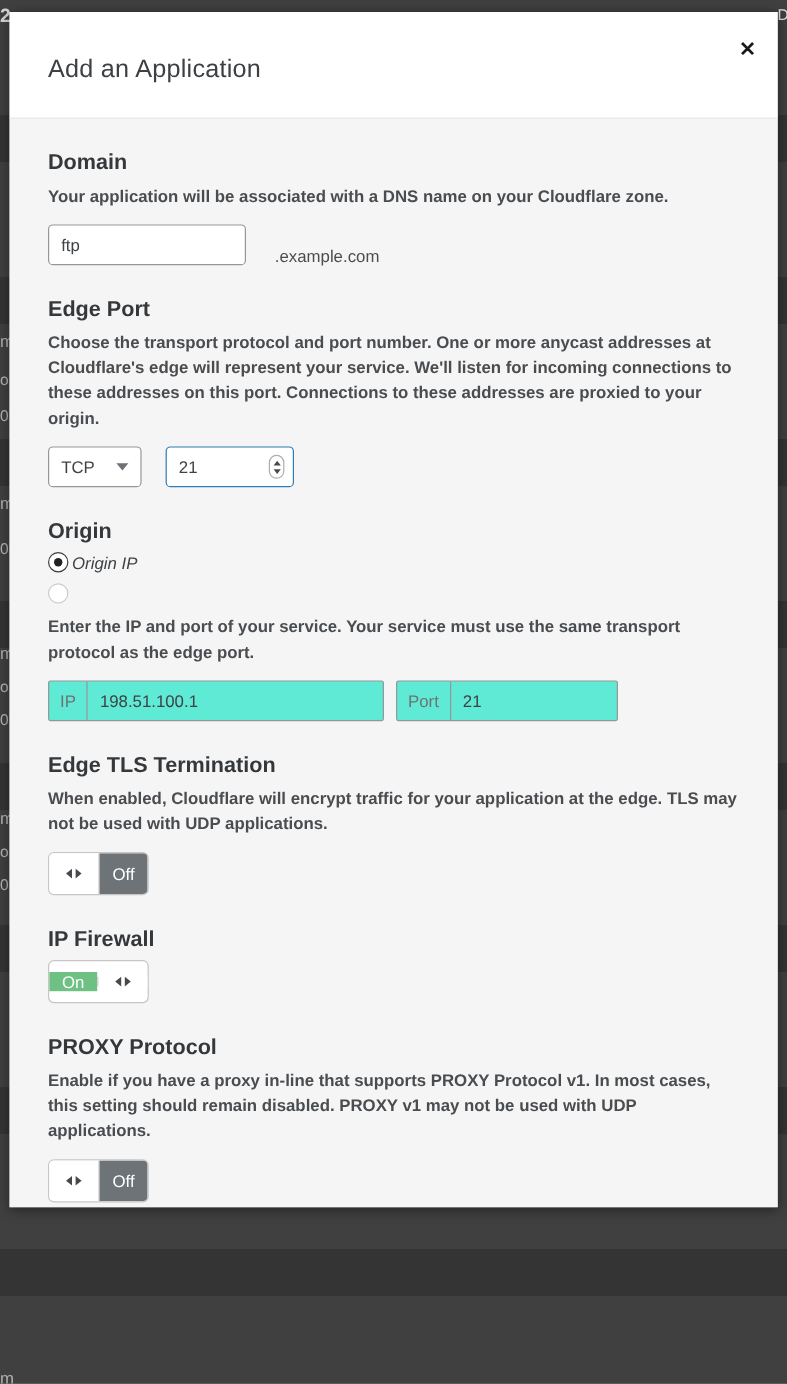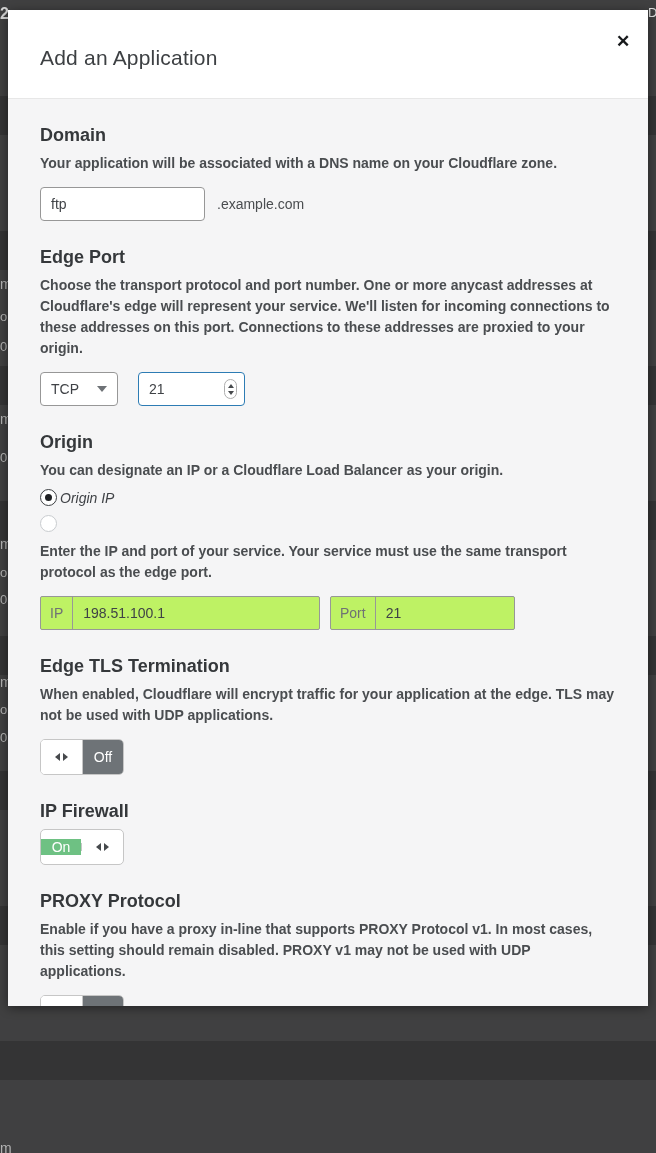--- a/index.html
+++ b/index.html
@@ -20,21 +20,21 @@
   .modal-title{margin:0;font-size:21px;font-weight:400;color:#3d4043;letter-spacing:.2px;}
   .close-btn{position:absolute;top:22px;right:15px;width:20px;height:20px;border:none;background:none;
     font-size:17px;font-weight:700;color:#17191b;cursor:pointer;line-height:20px;text-align:center;padding:0;}
   .modal-body{flex:1 1 auto;background:#f5f5f6;padding:26px 32px 0;box-sizing:border-box;overflow:hidden;}
   .section{margin-bottom:26px;}
   .section h3{font-size:18px;font-weight:700;color:#35383b;margin:0 0 7px;}
   .section p{font-size:14px;color:#4a4d50;line-height:21px;margin:0 0 13px;max-width:578px;font-weight:bold;}
   .row{display:flex;align-items:center;}
   .text-input{height:34px;border:1px solid #979797;border-radius:4px;background:#fff;box-sizing:border-box;
     font-family:"Liberation Sans",sans-serif;font-size:14px;color:#3f4246;padding:0 10px;outline:none;}
-  .domain-row{gap:12px;}
+  .domain-row{gap:24px;align-items:flex-end;}
   .domain-input{width:165px;}
   .zone-suffix{font-size:14px;color:#4a4d50;}
   .portrow{gap:20px;}
   .select{width:78px;height:34px;border:1px solid #979797;border-radius:4px;background:#fff;box-sizing:border-box;
     display:flex;align-items:center;justify-content:space-between;padding:0 10px;cursor:pointer;}
   .select .sel-label{font-size:14px;color:#3f4246;}
   .chevron{width:0;height:0;border-left:5px solid transparent;border-right:5px solid transparent;border-top:6px solid #6e7276;}
   .numwrap{position:relative;}
   .num-input{width:107px;border:1px solid #2d7cb4;padding-right:28px;}
   .stepper{position:absolute;right:8px;top:7px;width:13px;height:20px;border:1px solid #aeaeae;border-radius:7px;
@@ -44,21 +44,21 @@
   .radio-row{display:flex;align-items:center;gap:3px;margin-bottom:9px;cursor:pointer;font-style:italic;}
   .radio{width:15px;height:15px;border:1.5px solid #3c3f42;border-radius:50%;background:#fff;
     display:flex;align-items:center;justify-content:center;box-sizing:content-box;flex:0 0 auto;}
   .radio .dot{width:7px;height:7px;border-radius:50%;background:#1f2123;}
   .radio-label{font-size:14px;color:#3f4246;}
   .radio-row.disabled{cursor:default;}
   .radio-row.disabled .radio{border-color:#c9cccf;}
   .radio-row.disabled .radio-label{color:#b8bbbe;}
   .ip-instructions{margin-top:4px !important;}
   .iprow{gap:10px;}
-  .input-group{display:flex;align-items:stretch;height:34px;border:1px solid #979797;border-radius:2px;background:#bef264;box-sizing:border-box;}
+  .input-group{display:flex;align-items:stretch;height:34px;border:1px solid #979797;border-radius:2px;background:#5eead4;box-sizing:border-box;}
   .input-group .prefix{display:flex;align-items:center;padding:0 9px;font-size:14px;color:#6f7274;border-right:1px solid #979797;}
   .input-group input{border:none;outline:none;background:transparent;font-family:"Liberation Sans",sans-serif;
     font-size:14px;color:#3f4246;padding:0 10px;}
   .ip-group{width:280px;}
   .ip-group input{flex:1;min-width:0;}
   .origin-port-group input{width:118px;}
   .toggle{width:84px;height:36px;border:1px solid #c6c6c6;border-radius:5px;background:#fff;box-sizing:border-box;
     display:flex;overflow:hidden;cursor:pointer;}
   .toggle .knob{width:41px;flex:0 0 auto;display:flex;align-items:center;justify-content:center;gap:3px;background:#fff;border-right:1px solid #c6c6c6;}
   .toggle .state{flex:1;display:flex;align-items:center;justify-content:center;font-size:14px;color:#fff;background:#6e7377;}
@@ -121,21 +121,20 @@
           <span class="stepper">
             <span class="tri-up"></span>
             <span class="tri-down"></span>
           </span>
         </div>
       </div>
     </div>
 
     <div class="section">
       <h3>Origin</h3>
-      <p style="margin-bottom:8px">You can designate an IP or a Cloudflare Load Balancer as your origin.</p>
 
       <div class="radio-row">
         <span class="radio">
             <span class="dot"></span>
           </span>
         <span class="radio-label">Origin IP</span>
       </div>
       <div class="radio-row disabled">
         <span class="radio"></span>
       </div>

